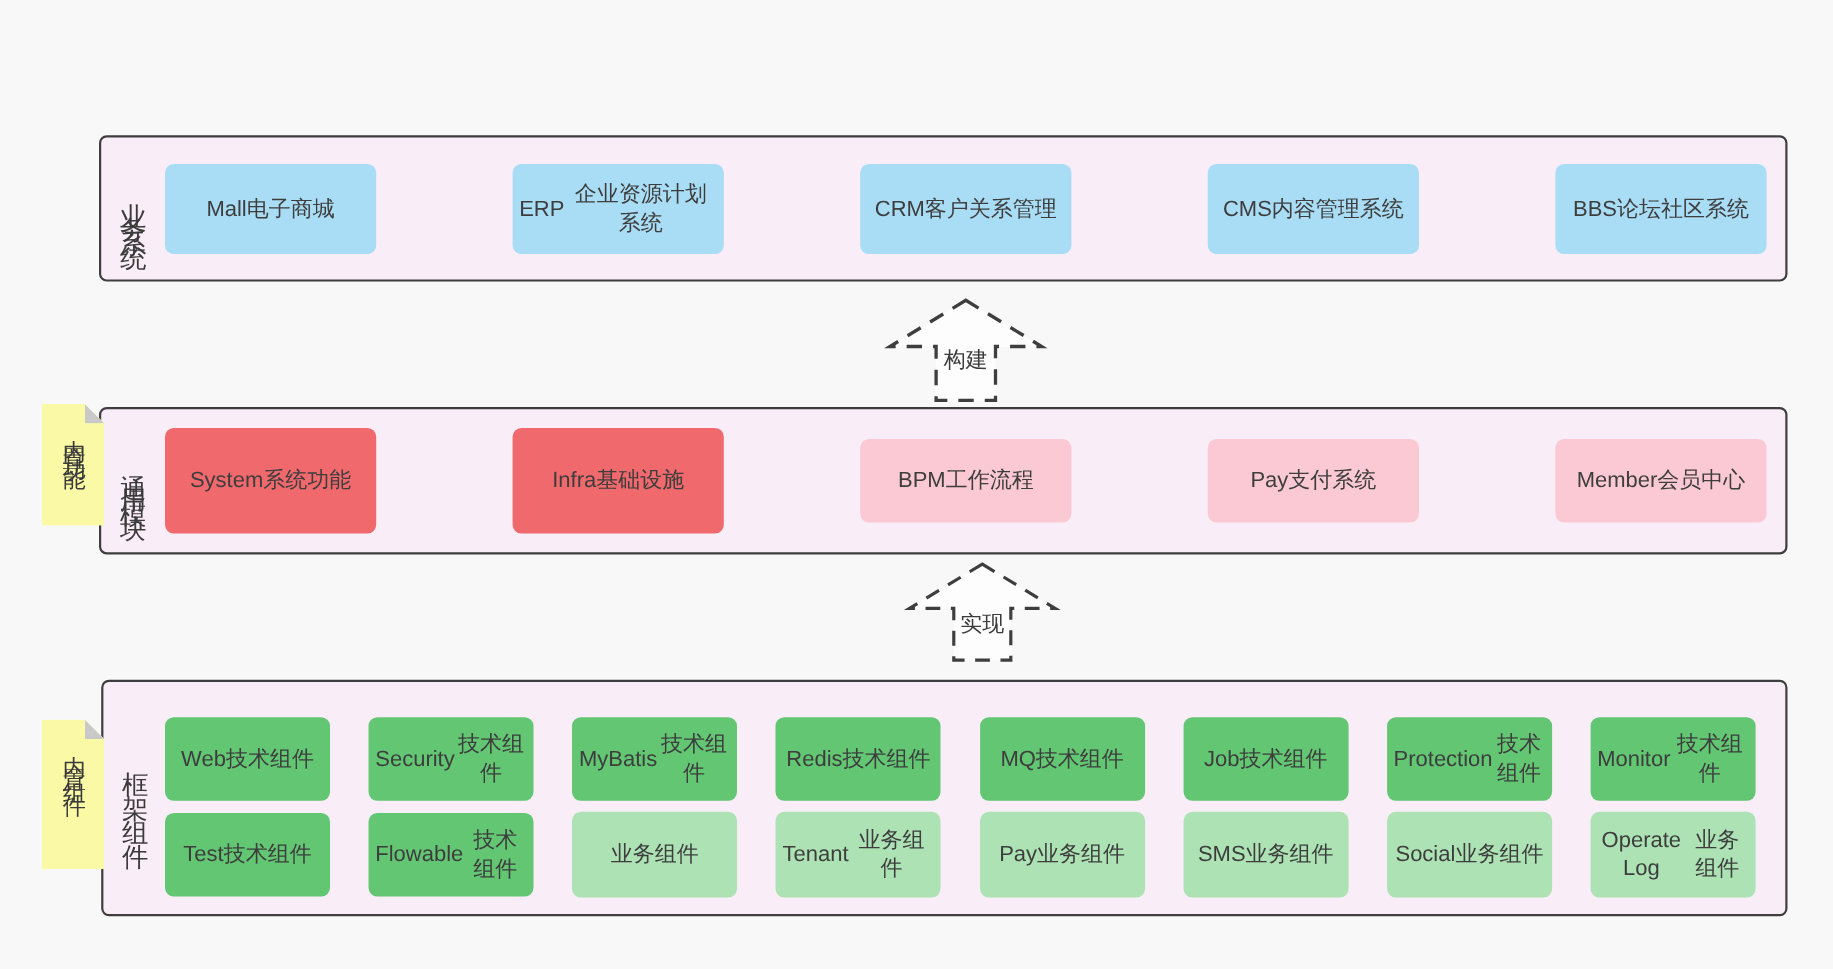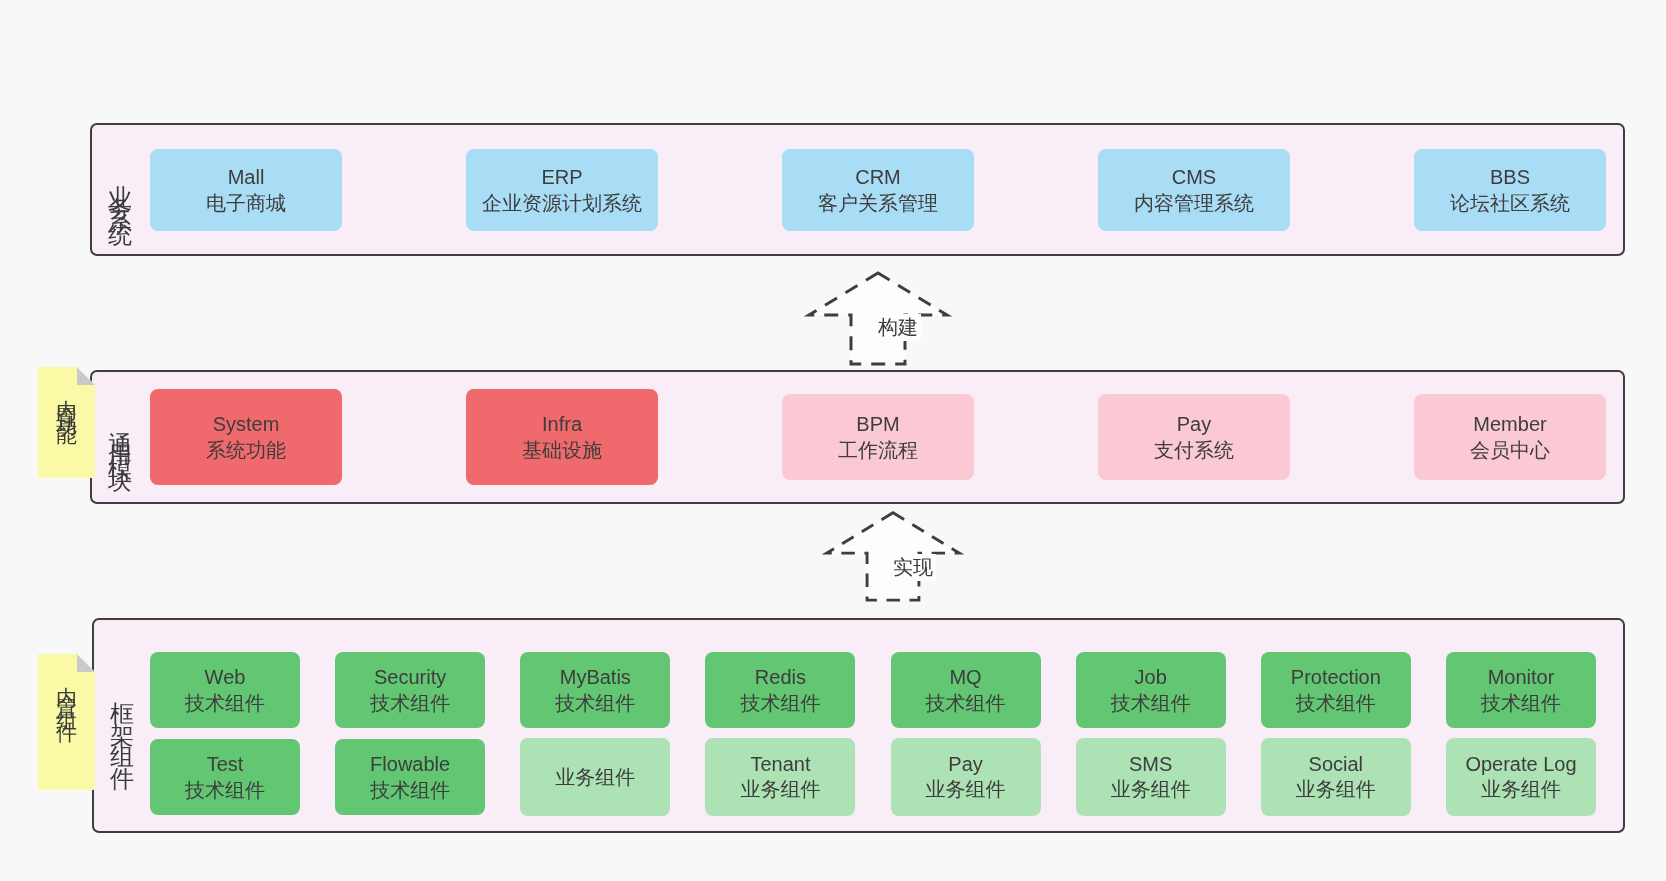--- a/index.html
+++ b/index.html
@@ -24,34 +24,34 @@
     writing-mode:vertical-rl;text-orientation:upright;
     font-size:24px;color:var(--text);
   }
   .vlabel.sp-12{letter-spacing:12px}
   .vlabel.sp-22{letter-spacing:22px}
   .row{
     position:absolute;left:58px;right:17px;
     display:flex;justify-content:space-between;align-items:center;
   }
   .box{
-    display:flex;flex-direction:column;align-items:center;justify-content:center;
+    display:flex;align-items:center;justify-content:center;
     border-radius:8px;text-align:center;line-height:26px;font-size:20px;
     color:#3d3d3d;padding:2px 6px;
   }
   .box.blue{background:var(--blue);width:192px;height:82px}
   .box.red{background:var(--red);width:192px;height:96px}
-  .box.pink{background:var(--pink);width:192px;height:86px}
+  .box.pink{background:var(--pink);width:192px;height:76px}
   .box.green{background:var(--green);width:150px;height:76px}
   .box.green-light{background:var(--green-light);width:150px;height:78px;line-height:25px}
   .arrow{position:absolute;width:150px}
   .arrow svg{display:block}
   .arrow-label{
     position:absolute;top:46px;left:50%;transform:translateX(-50%);
-    background:#fdfdfd;padding:0 3px;font-size:20px;color:var(--text);white-space:nowrap;margin-left:20px;
+    background:#fdfdfd;padding:0 3px;font-size:20px;color:var(--text);white-space:nowrap;
   }
   .sticky{
     position:absolute;left:38px;width:57px;background:var(--yellow);z-index:5;
     clip-path:polygon(0 0,calc(100% - 18px) 0,100% 18px,100% 100%,0 100%);
     display:flex;justify-content:center;
   }
   .sticky .fold{
     position:absolute;top:0;right:0;width:18px;height:18px;background:var(--fold);
     clip-path:polygon(0 0,100% 100%,0 100%);
   }

